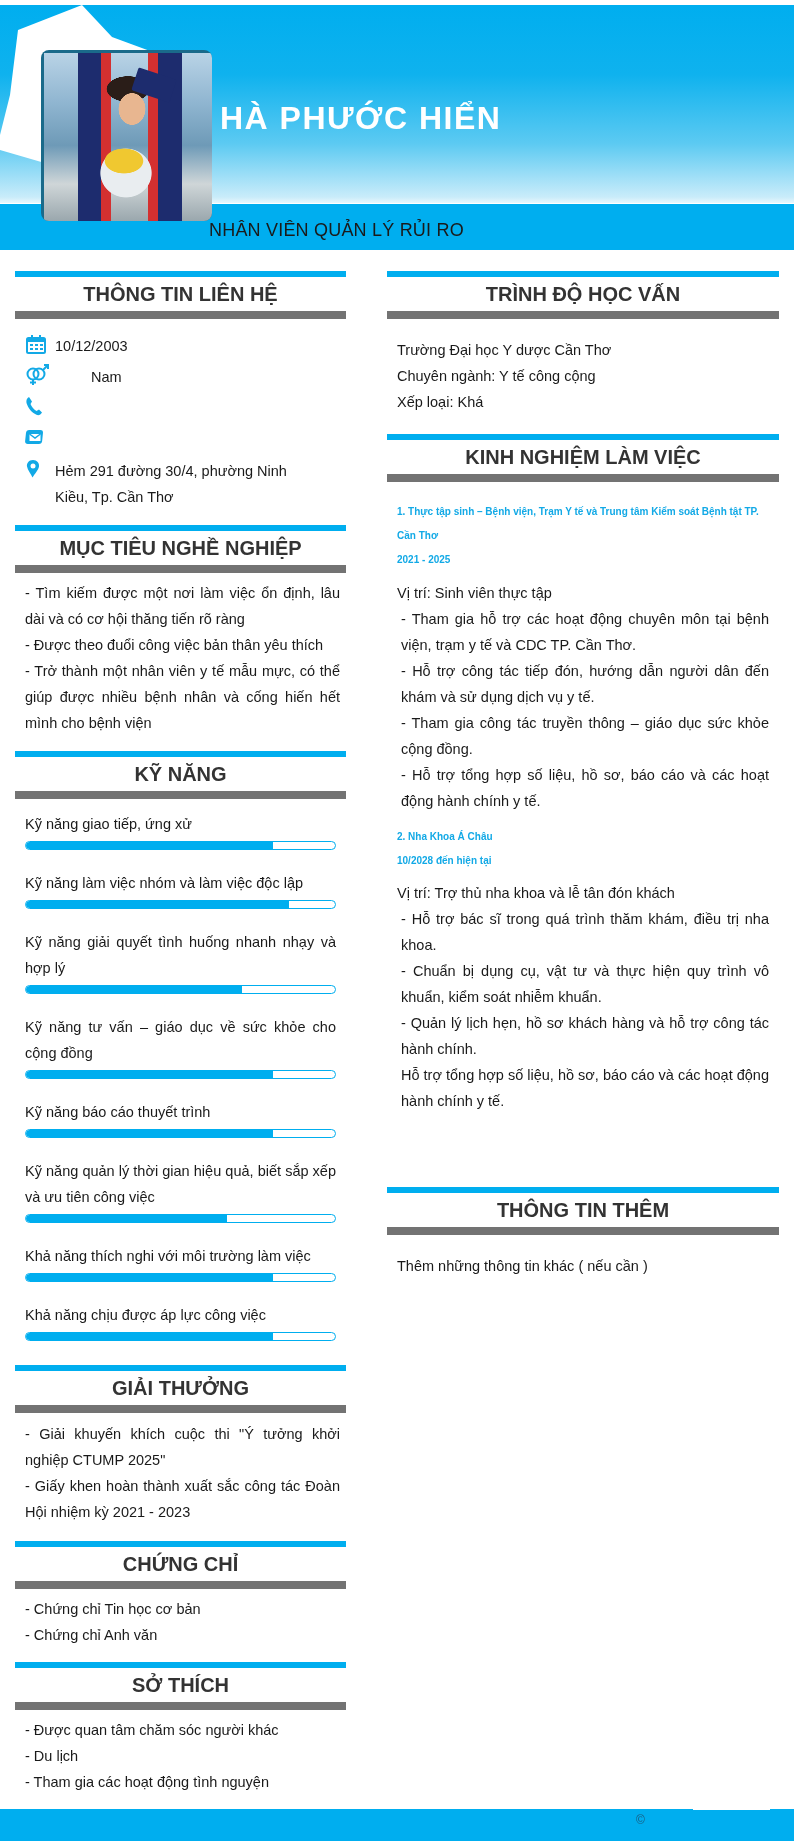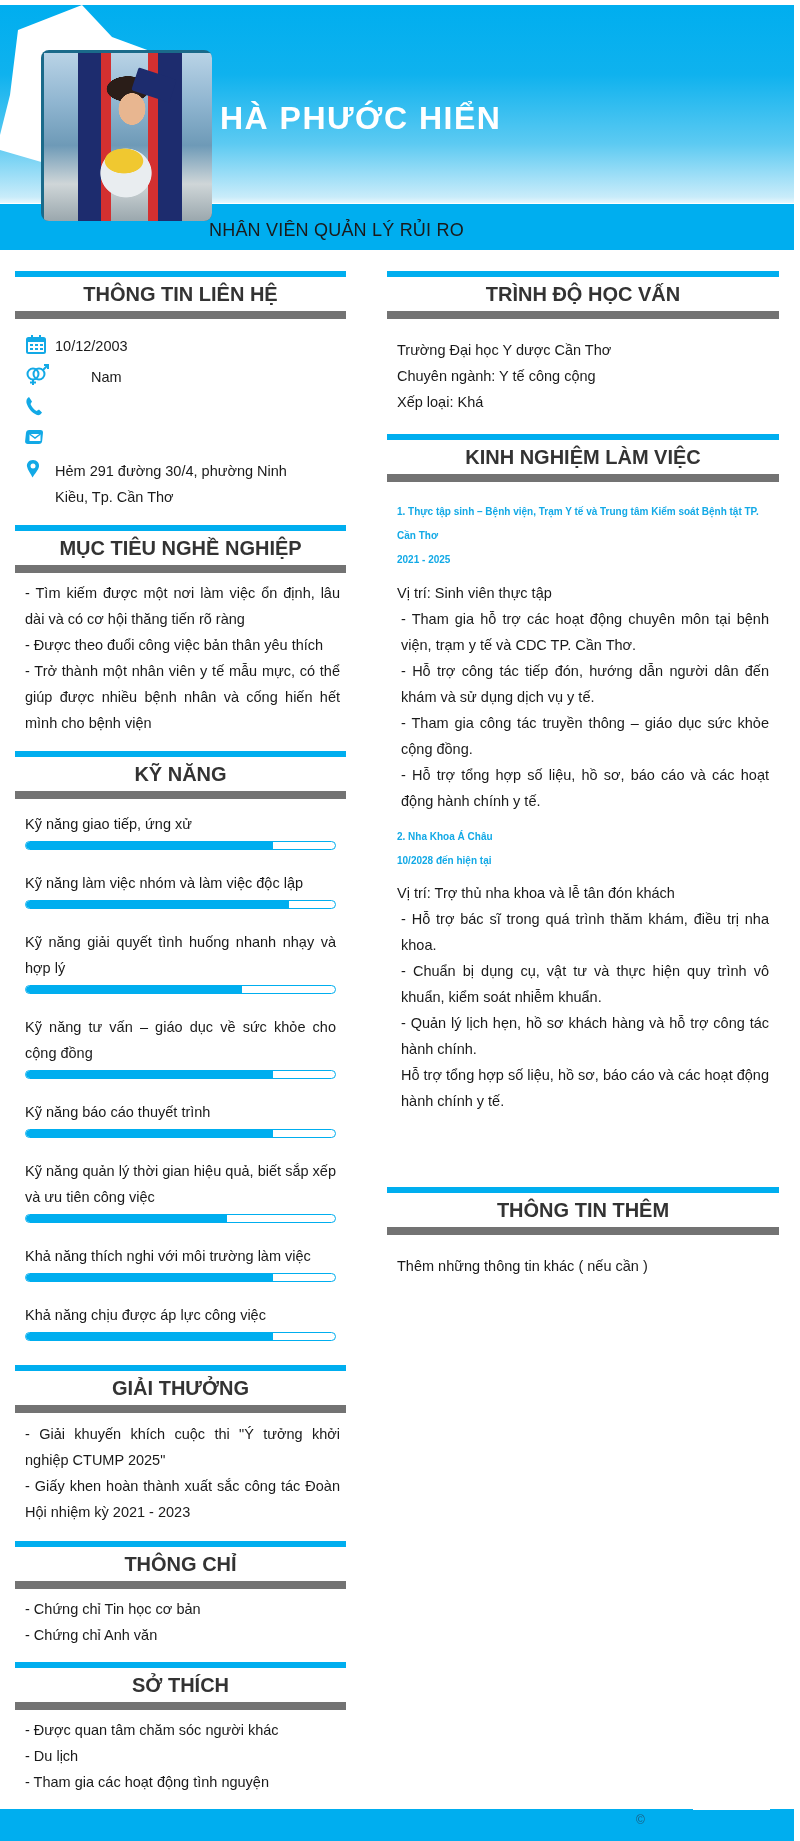--- a/index.html
+++ b/index.html
@@ -217,21 +217,21 @@
 <div class="skill-bar" style="top:1332px;">
     <div class="skill-fill" style="width:80%;"></div>
   </div>
 
 <div class="sec-head left-col" style="top:1365px;">GIẢI THƯỞNG</div>
 <div class="txt justify" style="left:25px; top:1421px; width:315px;">
   <div>- Giải khuyến khích cuộc thi "Ý tưởng khởi nghiệp CTUMP 2025"</div>
   <div>- Giấy khen hoàn thành xuất sắc công tác Đoàn Hội nhiệm kỳ 2021 - 2023</div>
 </div>
 
-<div class="sec-head left-col" style="top:1541px;">THÔNG CHỈ</div>
+<div class="sec-head left-col" style="top:1541px;">CHỨNG CHỈ</div>
 <div class="txt" style="left:25px; top:1596px; width:315px;">
   <div>- Chứng chỉ Tin học cơ bản</div>
   <div>- Chứng chỉ Anh văn</div>
 </div>
 
 <div class="sec-head left-col" style="top:1662px;">SỞ THÍCH</div>
 <div class="txt" style="left:25px; top:1717px; width:315px;">
   <div>- Được quan tâm chăm sóc người khác</div>
   <div>- Du lịch</div>
   <div>- Tham gia các hoạt động tình nguyện</div>

